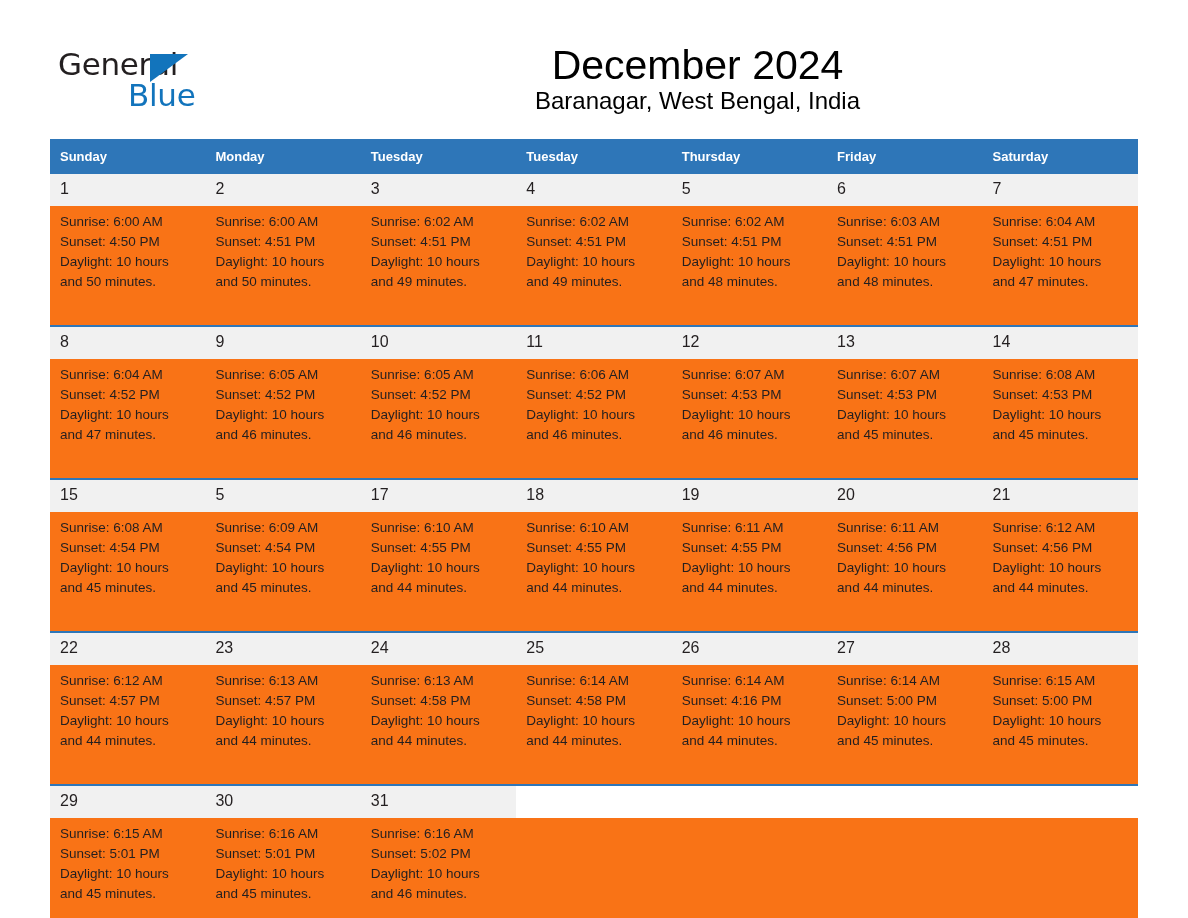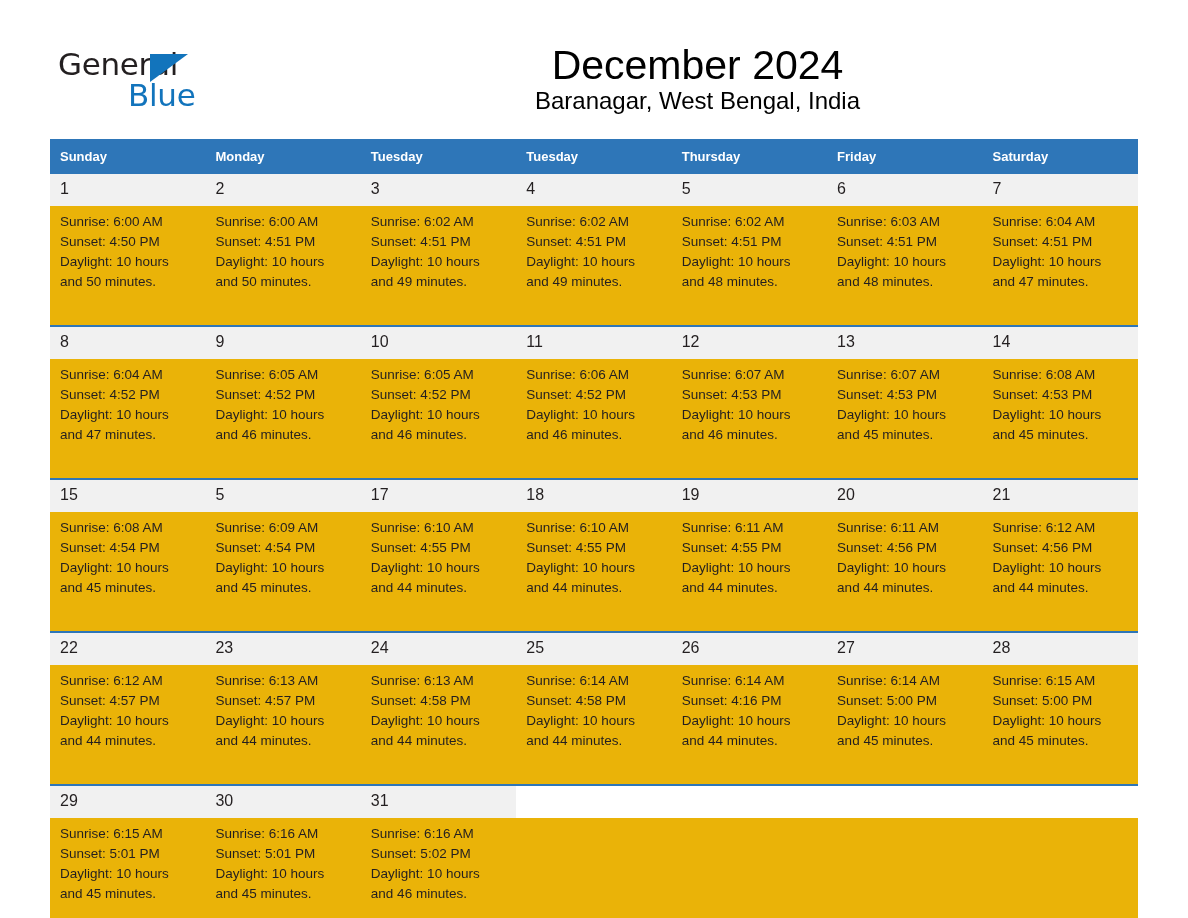--- a/index.html
+++ b/index.html
@@ -127,21 +127,21 @@
     padding: 6px 0 6px 10px;
     vertical-align: top;
     border: none;
     height: 20px;
   }
   .num-row td.empty {
     background: #ffffff;
   }
 
   .info-row td {
-    background: #eab308;
+    background: #f97316;
     font-size: 13.5px;
     line-height: 20px;
     color: #231f20;
     padding: 6px 8px 17px 10px;
     vertical-align: top;
     border: none;
     height: 96px;
   }
   .info-row td .line-txt { display: block; white-space: nowrap; }
 </style>

